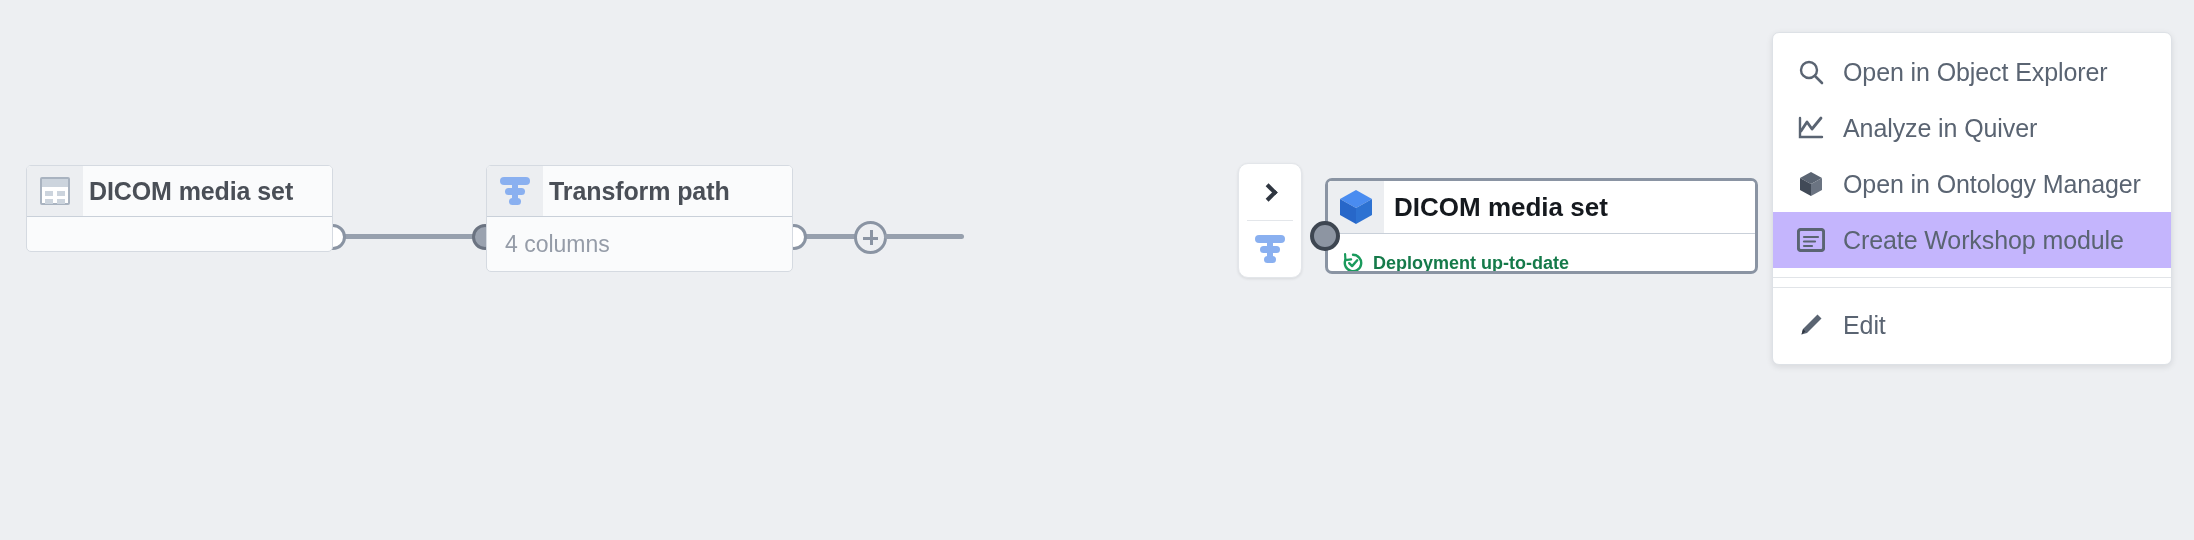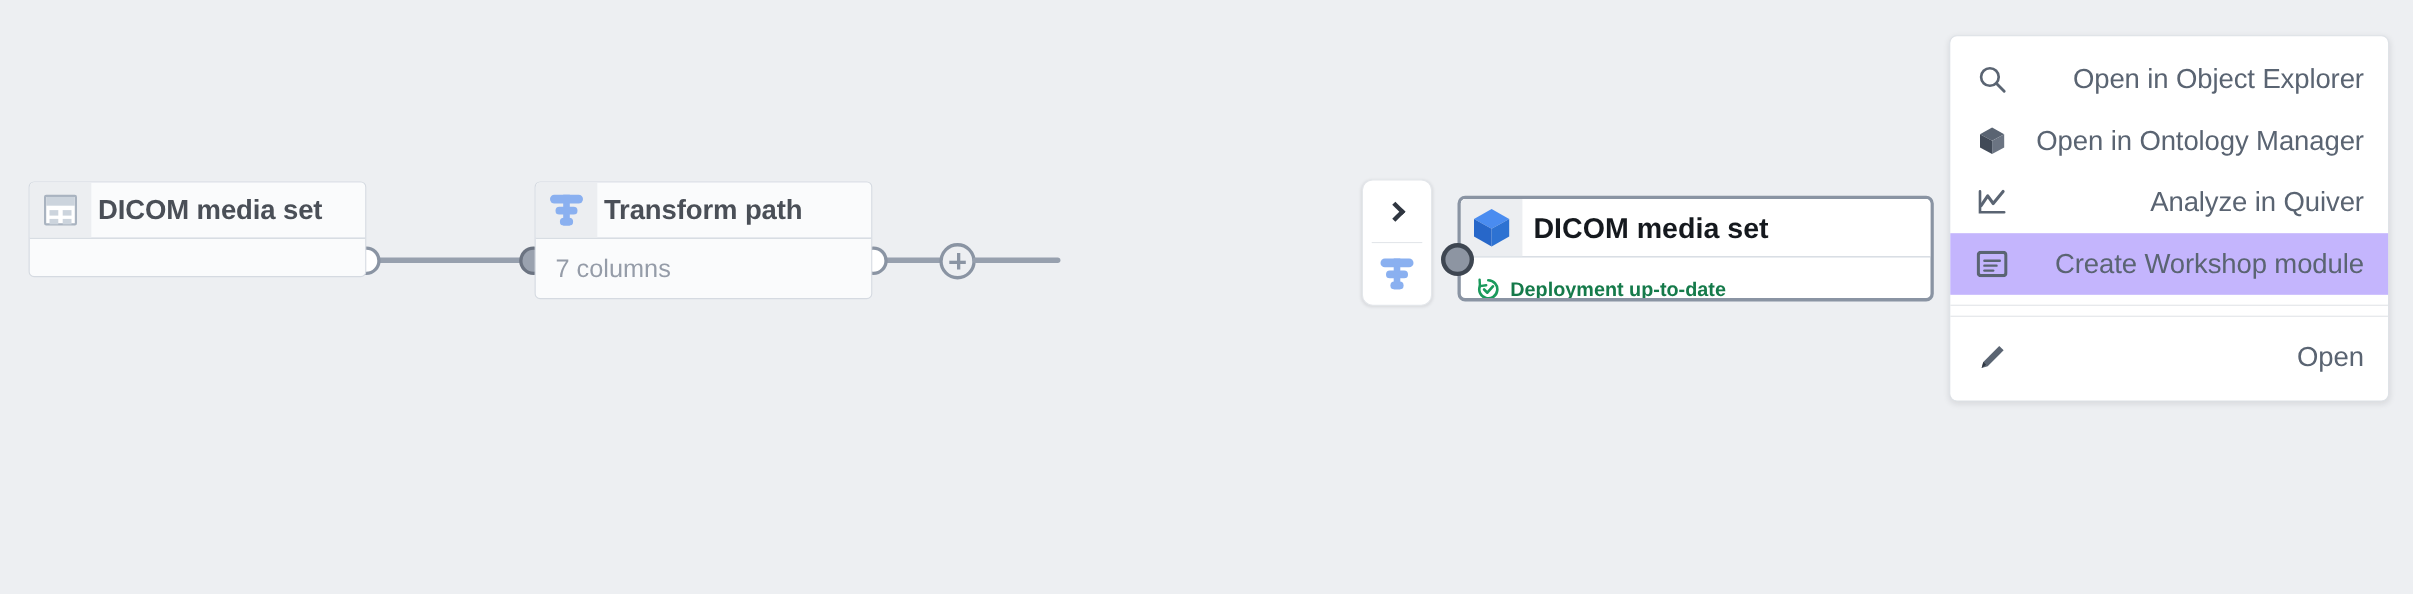--- a/index.html
+++ b/index.html
@@ -195,21 +195,20 @@
     box-shadow: 0 2px 6px rgba(16,22,26,0.10);
     padding: 11px 0;
     z-index: 10;
   }
   .menu-item {
     display: flex;
     align-items: center;
     height: 56px;
     padding: 0 22px 0 22px;
     cursor: pointer;
-    justify-content: space-between;
   }
   .menu-item.active { background: #c4b5fd; }
   .menu-ico {
     width: 32px;
     flex: 0 0 32px;
     display: flex;
     align-items: center;
     justify-content: center;
     margin-right: 16px;
   }
@@ -259,21 +258,21 @@
         <div class="ico-transform">
           <i class="stem"></i>
             <i class="b1"></i>
             <i class="b2"></i>
             <i class="b3"></i>
         </div>
       </div>
       <div class="node-title">Transform path</div>
     </div>
     <div class="node-divider"></div>
-    <div class="node-sub">7 columns</div>
+    <div class="node-sub">4 columns</div>
   </div>
 
   <div class="toolbar" style="left:1238px; top:163px;">
     <div class="tb-btn">
       <span class="chev"></span>
     </div>
     <div class="tb-sep"></div>
     <div class="tb-btn">
       <span class="ico-transform">
         <i class="stem"></i>
@@ -315,37 +314,37 @@
         <svg width="28" height="28" viewBox="0 0 28 28">
           <circle cx="12" cy="12" r="8" fill="none" stroke="#5a6472" stroke-width="2.4"></circle>
           <line x1="18" y1="18" x2="25" y2="25" stroke="#5a6472" stroke-width="2.6" stroke-linecap="round"></line>
         </svg>
       </span>
       <span class="menu-label">Open in Object Explorer</span>
     </div>
 
     <div class="menu-item">
       <span class="menu-ico">
+        <svg width="28" height="26" viewBox="0 0 28 26">
+          <path d="M3 3 L3 22 L25 22" fill="none" stroke="#5a6472" stroke-width="2.4" stroke-linecap="round"></path>
+          <path d="M4 16 L10 7 L15 14 L24 3" fill="none" stroke="#5a6472" stroke-width="2.8" stroke-linecap="round" stroke-linejoin="round"></path>
+        </svg>
+      </span>
+      <span class="menu-label">Analyze in Quiver</span>
+    </div>
+
+    <div class="menu-item">
+      <span class="menu-ico">
         <svg width="26" height="28" viewBox="0 0 26 28">
           <polygon points="13,2 24,8 13,14 2,8" fill="#5a6472"></polygon>
           <polygon points="2,8 13,14 13,26 2,20" fill="#414a57"></polygon>
           <polygon points="24,8 13,14 13,26 24,20" fill="#6b7482"></polygon>
         </svg>
       </span>
       <span class="menu-label">Open in Ontology Manager</span>
-    </div>
-
-    <div class="menu-item">
-      <span class="menu-ico">
-        <svg width="28" height="26" viewBox="0 0 28 26">
-          <path d="M3 3 L3 22 L25 22" fill="none" stroke="#5a6472" stroke-width="2.4" stroke-linecap="round"></path>
-          <path d="M4 16 L10 7 L15 14 L24 3" fill="none" stroke="#5a6472" stroke-width="2.8" stroke-linecap="round" stroke-linejoin="round"></path>
-        </svg>
-      </span>
-      <span class="menu-label">Analyze in Quiver</span>
     </div>
 
     <div class="menu-item active">
       <span class="menu-ico">
         <svg width="28" height="24" viewBox="0 0 28 24">
           <rect x="1.4" y="1.4" width="25.2" height="21.2" rx="2.5" fill="none" stroke="#5a6472" stroke-width="3"></rect>
           <line x1="7" y1="9" x2="21" y2="9" stroke="#5a6472" stroke-width="2.2" stroke-linecap="round"></line>
           <line x1="7" y1="13.5" x2="18" y2="13.5" stroke="#5a6472" stroke-width="2.2" stroke-linecap="round"></line>
           <line x1="7" y1="18" x2="15" y2="18" stroke="#5a6472" stroke-width="2.2" stroke-linecap="round"></line>
         </svg>
@@ -358,18 +357,18 @@
 
     <div class="menu-sep"></div>
 
     <div class="menu-item">
       <span class="menu-ico">
         <svg width="26" height="26" viewBox="0 0 26 26">
           <path d="M19.5 2.5 L23.5 6.5 L9 21 L3.5 22.5 L5 17 Z" fill="#5a6472"></path>
           <path d="M3.5 22.5 L5 17 L7.5 19.5 Z" fill="#2f3640"></path>
         </svg>
       </span>
-      <span class="menu-label">Open</span>
+      <span class="menu-label">Edit</span>
     </div>
 
   </div>
 
 </div>
 
 </body></html>

